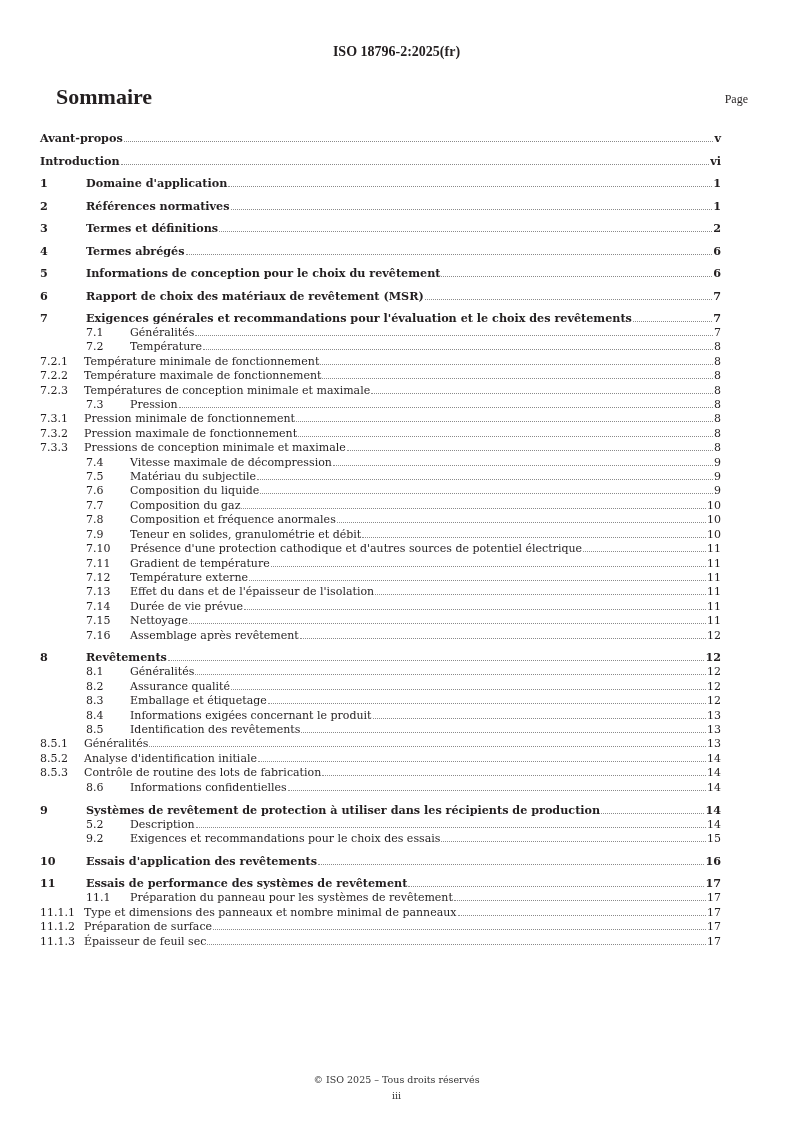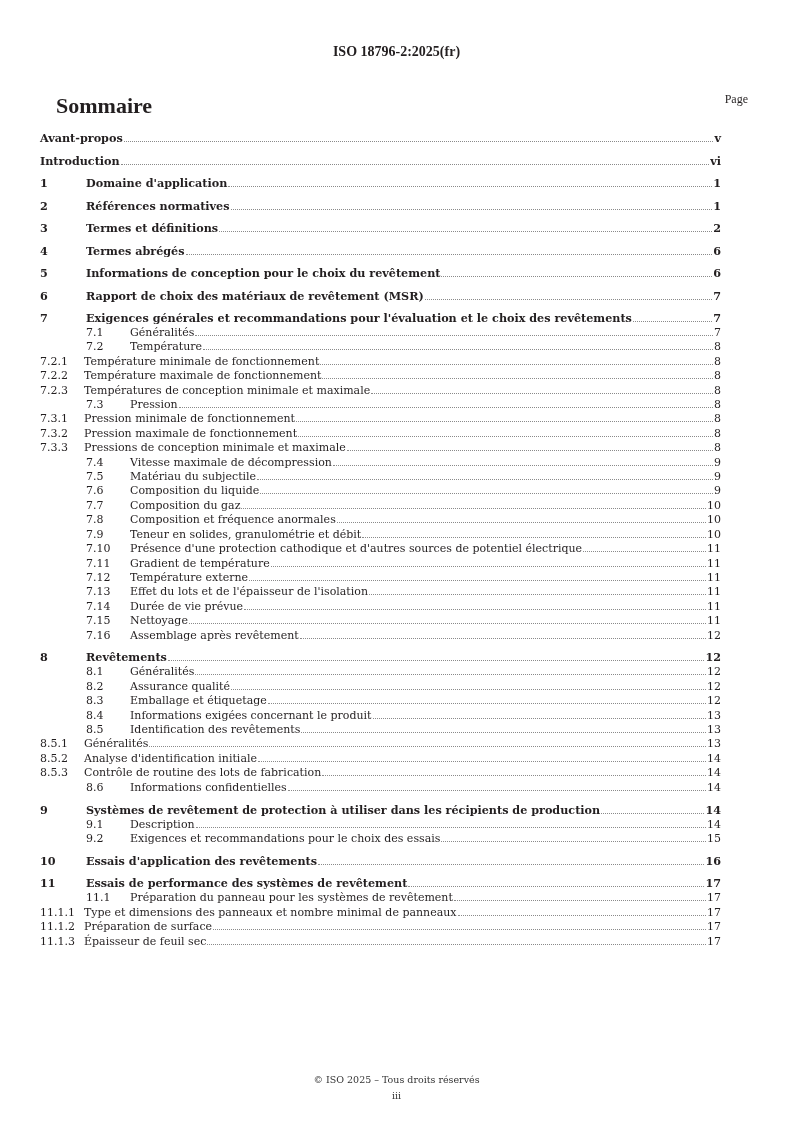--- a/index.html
+++ b/index.html
@@ -1,20 +1,20 @@
 <!DOCTYPE html>
 <html><head>
 <meta charset="utf-8">
 <style>
   html, body { margin:0; padding:0; background:#ffffff; }
   body { width:793px; height:1122px; position:relative; overflow:hidden;
          font-family:"DejaVu Serif", "Liberation Serif", serif; color:#231f20; }
   .doc-code { position:absolute; top:44px; left:0; width:793px; text-align:center;
               font-family:"Liberation Serif", serif; font-weight:bold; font-size:14px; }
-  .title { position:absolute; top:93px; left:56px; font-family:"Liberation Serif", serif;
+  .title { position:absolute; top:84px; left:56px; font-family:"Liberation Serif", serif;
            font-weight:bold; font-size:22px; }
   .page-label { position:absolute; top:92px; right:45px; font-family:"Liberation Serif", serif; font-size:12px; }
   .toc { position:absolute; top:131px; left:40px; width:681px; }
   .row { display:flex; align-items:baseline; font-size:11px; line-height:14.4px; white-space:nowrap; }
   .row.lvl0 { font-weight:bold; font-size:11.2px; line-height:15px; }
   .row .num { flex:0 0 auto; }
   .row .text { flex:0 0 auto; }
   .row .dots { flex:1 1 auto; border-bottom:1px dotted #8a8a8a; margin:0 1px 3px 1px; min-width:8px; height:0; }
   .row .pg { flex:0 0 auto; text-align:right; }
   .lvl0 .num { width:46px; }
@@ -186,21 +186,21 @@
       <span class="pg">11</span>
     </div>
     <div class="row lvl1">
       <span class="num">7.12</span>
       <span class="text">Température externe</span>
       <span class="dots"></span>
       <span class="pg">11</span>
     </div>
     <div class="row lvl1">
       <span class="num">7.13</span>
-      <span class="text">Effet du lots et de l'épaisseur de l'isolation</span>
+      <span class="text">Effet du dans et de l'épaisseur de l'isolation</span>
       <span class="dots"></span>
       <span class="pg">11</span>
     </div>
     <div class="row lvl1">
       <span class="num">7.14</span>
       <span class="text">Durée de vie prévue</span>
       <span class="dots"></span>
       <span class="pg">11</span>
     </div>
     <div class="row lvl1">
@@ -275,21 +275,21 @@
       <span class="dots"></span>
       <span class="pg">14</span>
     </div>
     <div class="row lvl0 gap-top">
       <span class="num">9</span>
       <span class="text">Systèmes de revêtement de protection à utiliser dans les récipients de production</span>
       <span class="dots"></span>
       <span class="pg">14</span>
     </div>
     <div class="row lvl1">
-      <span class="num">9.1</span>
+      <span class="num">5.2</span>
       <span class="text">Description</span>
       <span class="dots"></span>
       <span class="pg">14</span>
     </div>
     <div class="row lvl1">
       <span class="num">9.2</span>
       <span class="text">Exigences et recommandations pour le choix des essais</span>
       <span class="dots"></span>
       <span class="pg">15</span>
     </div>

